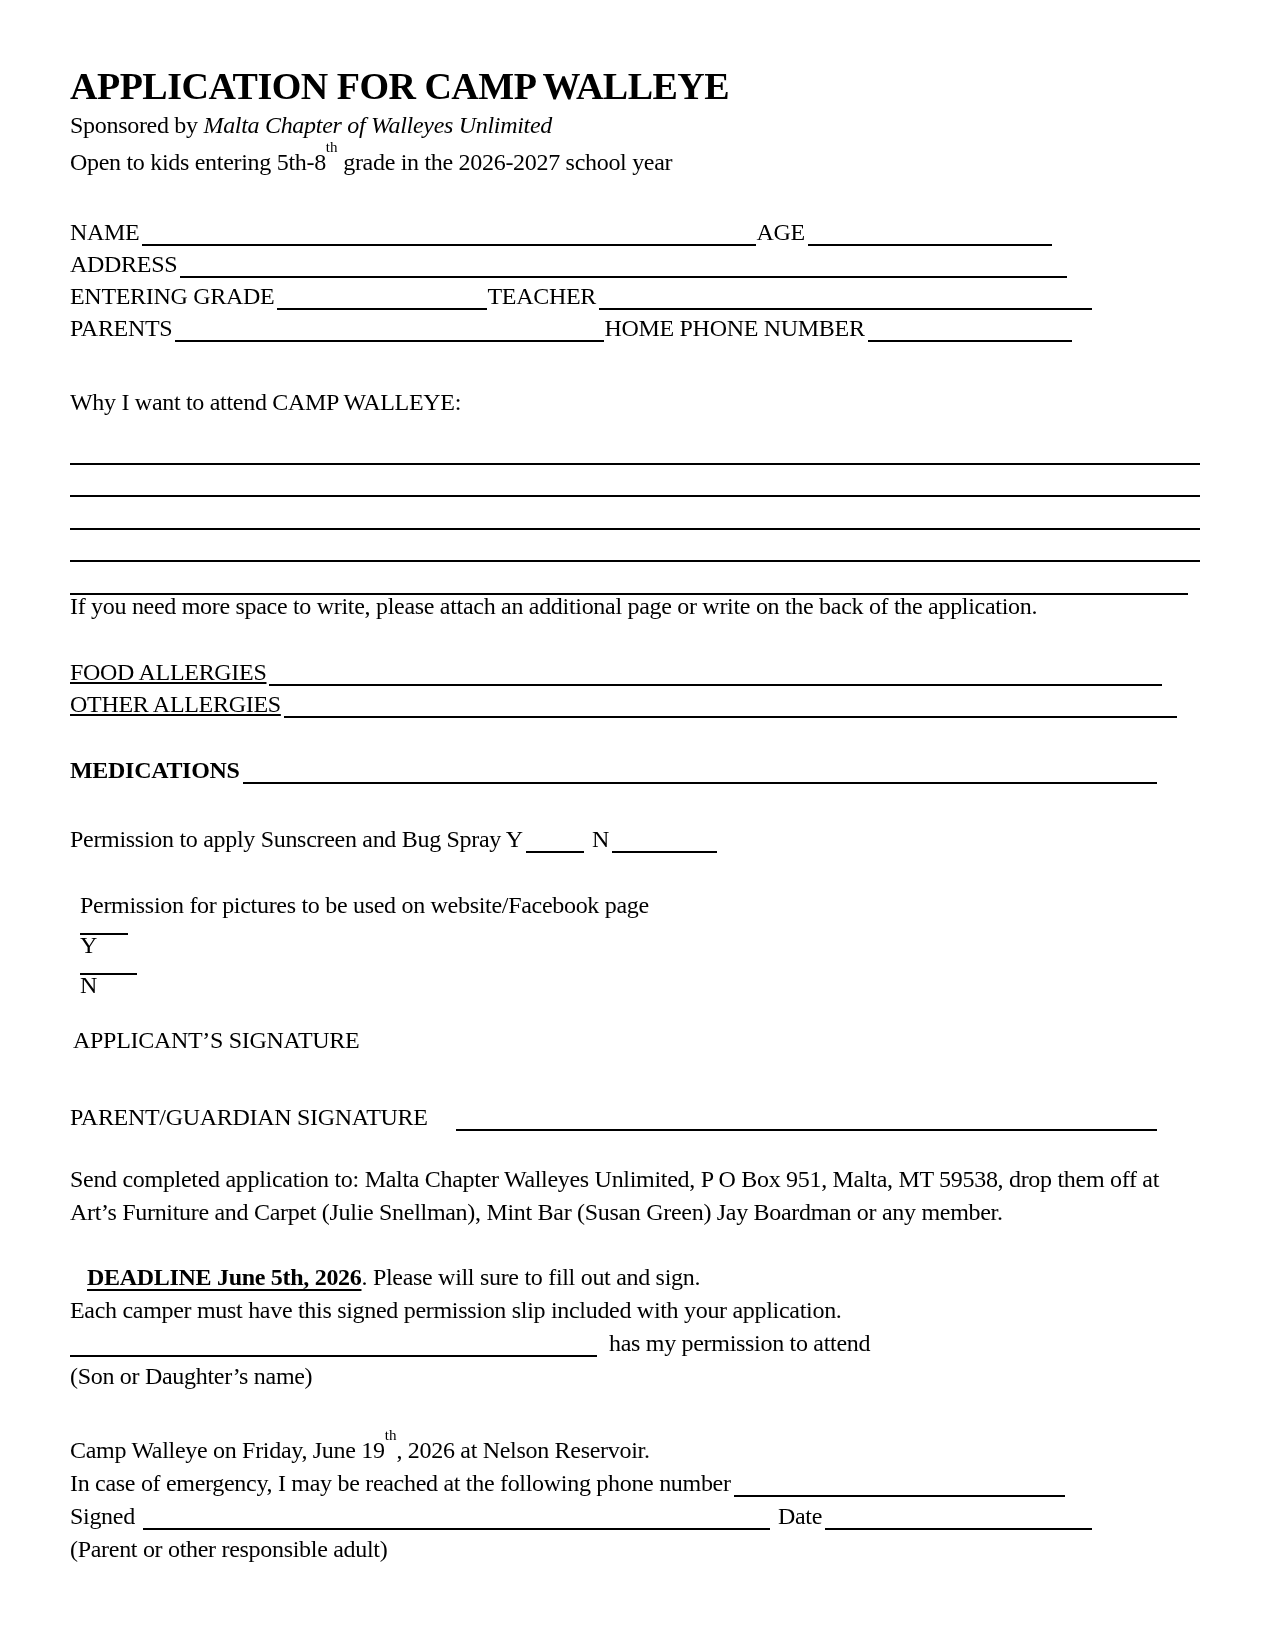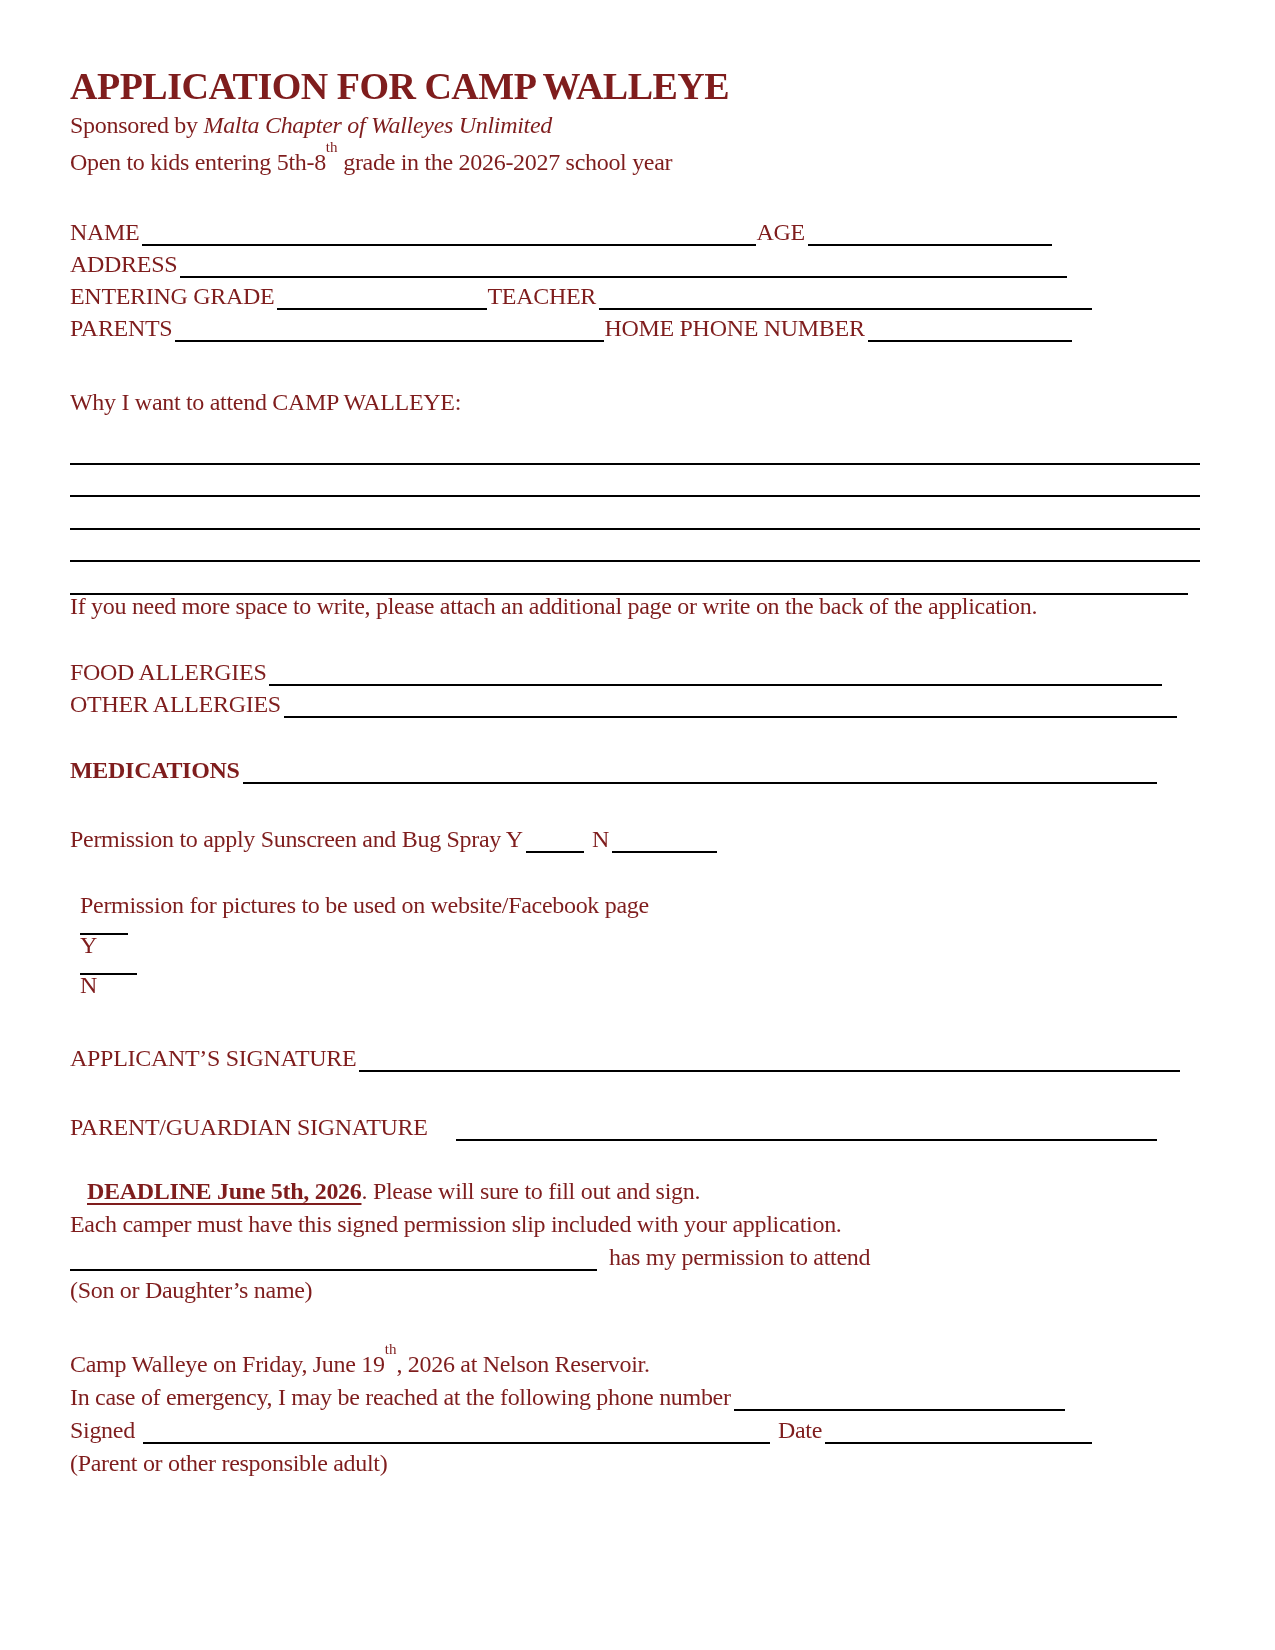--- a/index.html
+++ b/index.html
@@ -2,21 +2,21 @@
 <html><head>
 <meta charset="utf-8">
 <style>
   * { margin:0; padding:0; box-sizing:border-box; }
   html,body { background:#e8e8e8; }
   .page {
     position:relative;
     width:1275px; height:1650px;
     margin:0 auto;
     background:#ffffff;
-    color:#7f1d1d;
+    color:#000000;
     font-family:"Liberation Serif","DejaVu Serif",serif;
     font-size:24px;
     letter-spacing:-0.3px;
     padding:62px 75px 0 70px; 
     overflow:hidden;
   }
   h1.title {
     font-size:38px;
     font-weight:bold;
     line-height:48px;
@@ -45,25 +45,25 @@
   .write-lines { margin-top:14px; }
   .write-line {
     height:32.5px;
     border-bottom:2px solid #000;
   }
   .write-line.short { width:1118px; }
 
   .rows-block { margin-top:38px; }
   .prompt { margin-top:42px; line-height:32px; }
   .more-note { margin-top:-5px; line-height:32px; }
-  .allergy-block { margin-top:34px; }
+  .allergy-block { margin-top:34px;text-decoration:underline; }
   .meds-row { margin-top:34px;font-weight:bold; }
   .sunscreen-row { margin-top:37px; }
   .pictures-row { margin-top:34px;flex-direction:column; }
-  .applicant-row { margin-top:41px; }
+  .applicant-row { margin-top:23px;flex-direction:column; }
   .parent-row { margin-top:37px;gap:25px; }
   .send-block { margin-top:30px; line-height:33px; }
   .slip-block { margin-top:32px; }
   .final-block { margin-top:35px; }
 
   .deadline-bold {
     font-weight:bold;
     text-decoration:underline;
     text-decoration-thickness:2px;
     text-underline-offset:4px;
@@ -152,20 +152,21 @@
   <div class="row applicant-row">
     <span>APPLICANT’S SIGNATURE</span>
     <span class="bl grow" style="margin-right:20px"></span>
   </div>
 
   <div class="row parent-row">
     <span>PARENT/GUARDIAN SIGNATURE</span>
     <span class="bl grow" style="margin-right:43px"></span>
   </div>
 
+  <p class="send-block">Send completed application to: Malta Chapter Walleyes Unlimited, P O Box 951, Malta, MT 59538, drop them off at Art’s Furniture and Carpet (Julie Snellman), Mint Bar (Susan Green) Jay Boardman or any member.</p>
 
   <div class="slip-block">
     <p class="p33"><span class="deadline-bold">DEADLINE June 5th, 2026</span><span>. Please will sure to fill out and sign.</span></p>
     <p class="p33">Each camper must have this signed permission slip included with your application.</p>
     <div class="row p33">
       <span class="bl" style="width:527px;margin-left:0"></span>
       <span style="margin-left:12px">has my permission to attend</span>
     </div>
     <p class="p33">(Son or Daughter’s name)</p>
   </div>

